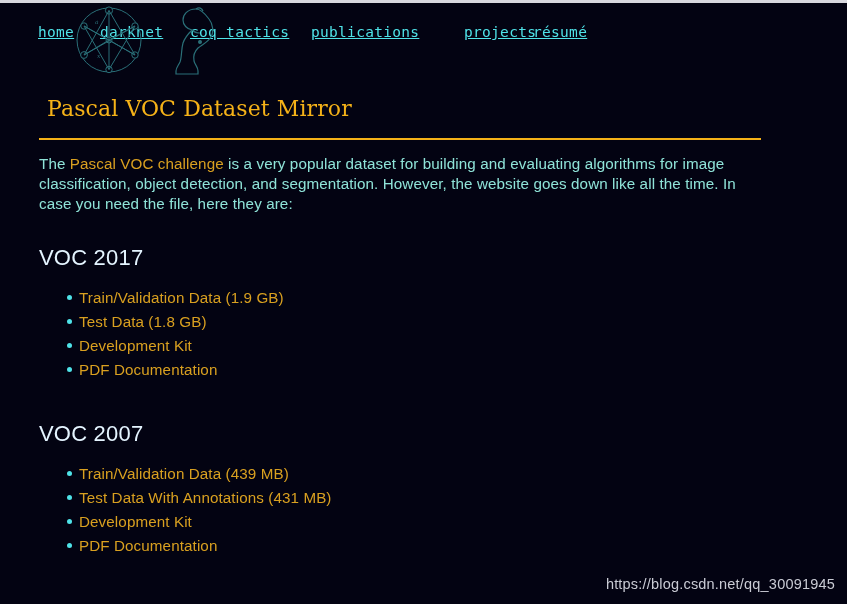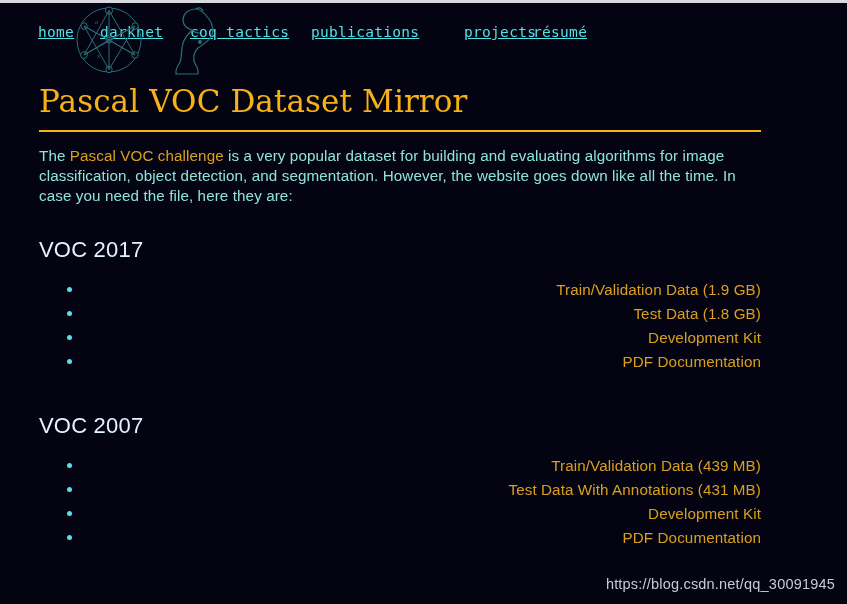--- a/index.html
+++ b/index.html
@@ -90,23 +90,23 @@
 
   
   .content {
     position: absolute;
     left: 39px;
     top: 78px;
     width: 722px;
   }
 
   .page-title {
-    margin: 0;
+    margin: 8px;
     font-family: "DejaVu Serif", "Liberation Serif", serif;
-    font-size: 31px;
+    font-size: 22px;
     font-weight: 400;
     line-height: 40px;
     color: #f5b218;
     letter-spacing: 0.1px;
   }
 
   .title-rule {
     margin: 9px 0 0 0;
     border: 0;
     border-top: 2px solid #f5b218;
@@ -138,21 +138,20 @@
     line-height: 28px;
     color: #e4f4ff;
     letter-spacing: 0.2px;
   }
   .section-2007 .section-heading { margin-top: 38px; }
 
   .dl-list {
     list-style: none;
     margin: 14px 0 0 0;
     padding: 0;
-    text-align: right;
   }
   .dl-item {
     position: relative;
     padding-left: 40px;
     font-size: 15.2px;
     line-height: 24px;
     margin-bottom: 0;
     height: 24px;
   }
   .bullet {

